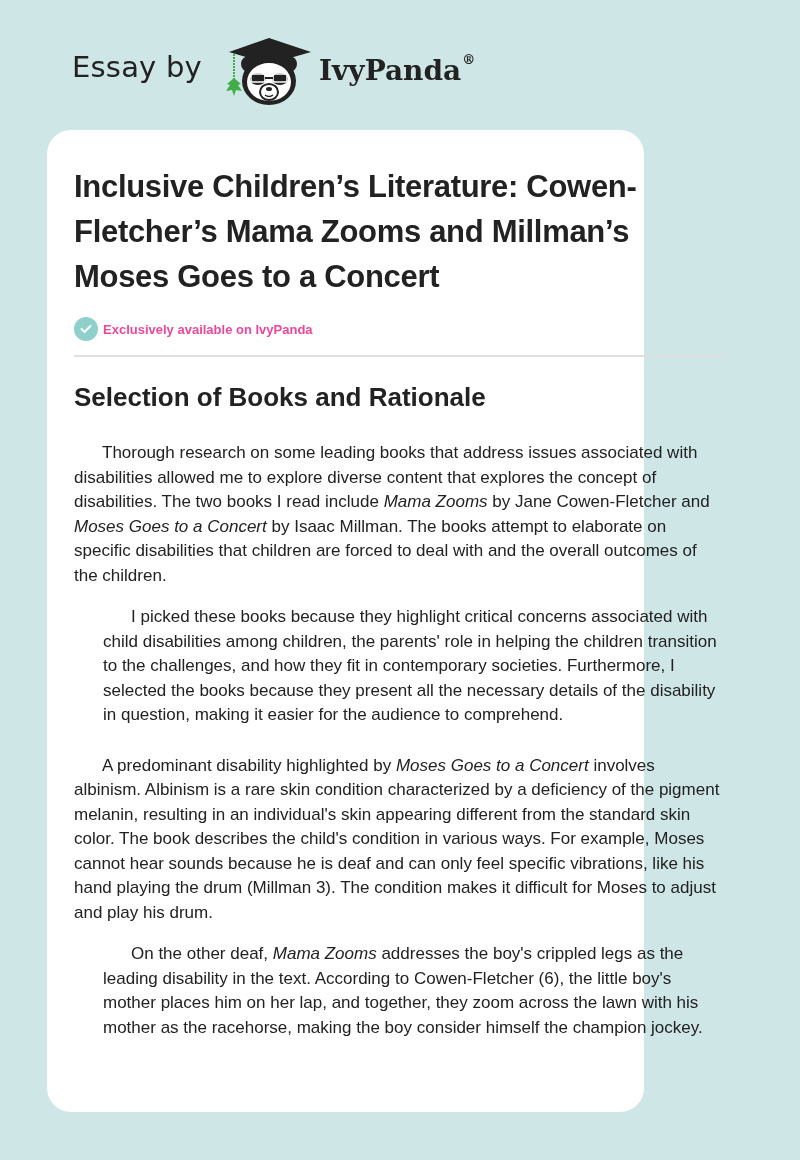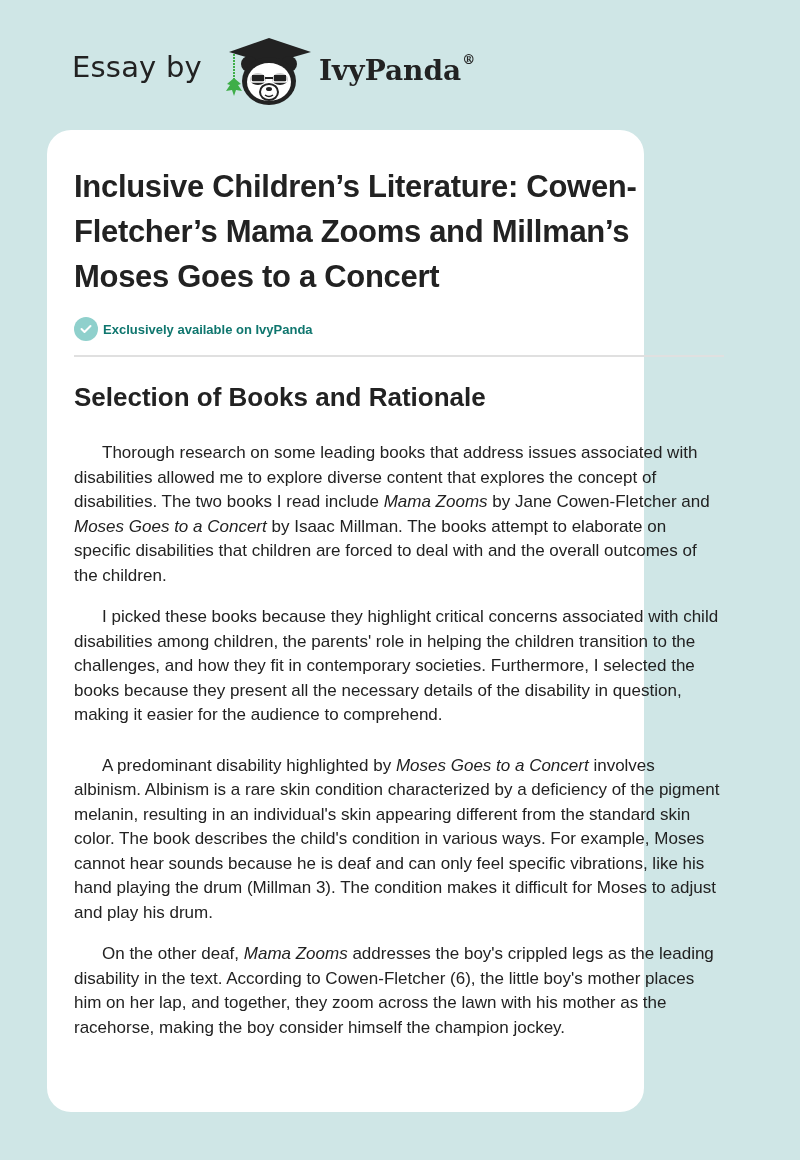--- a/index.html
+++ b/index.html
@@ -75,21 +75,21 @@
     .badge-icon {
       width: 24px; height: 24px;
       border-radius: 50%;
       background: #8fd0cc;
       display: flex; align-items: center; justify-content: center;
       margin-right: 5px;
     }
     .badge-text {
       font-size: 13px;
       font-weight: bold;
-      color: #0f766e;
+      color: #ec4899;
     }
     .divider {
       margin-top: 14px;
       height: 2px;
       background: #e0e0e0;
       width: 650px;
     }
     h2 {
       margin: 22px 0 0 0;
       font-size: 26px;
@@ -98,21 +98,21 @@
       color: #222;
     }
     p {
       margin: 0;
       font-size: 17px;
       line-height: 24.5px;
       color: #222;
       text-indent: 28px;
     }
     .p-first { margin-top: 26px; }
-    .p-next { margin-top: 17px; }
+    .p-next { margin-top: 17px; margin-left: 29px; }
     .h2-second { margin-top: 18px; }
     em { font-style: italic; }
   </style>
 </head>
 <body>
 
 <div class="header">
   <span class="essay-by">Essay by</span>
   <div class="logo-icon">
     <svg width="92" height="74" viewBox="0 0 92 74">

